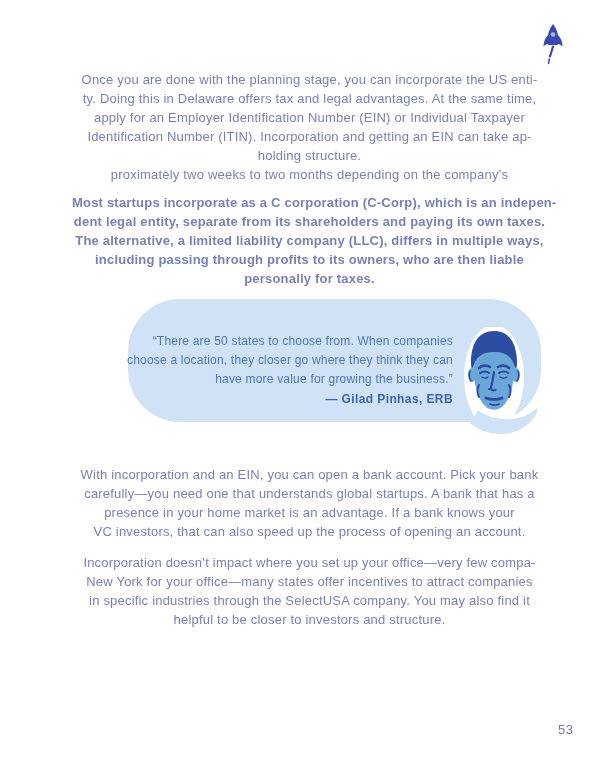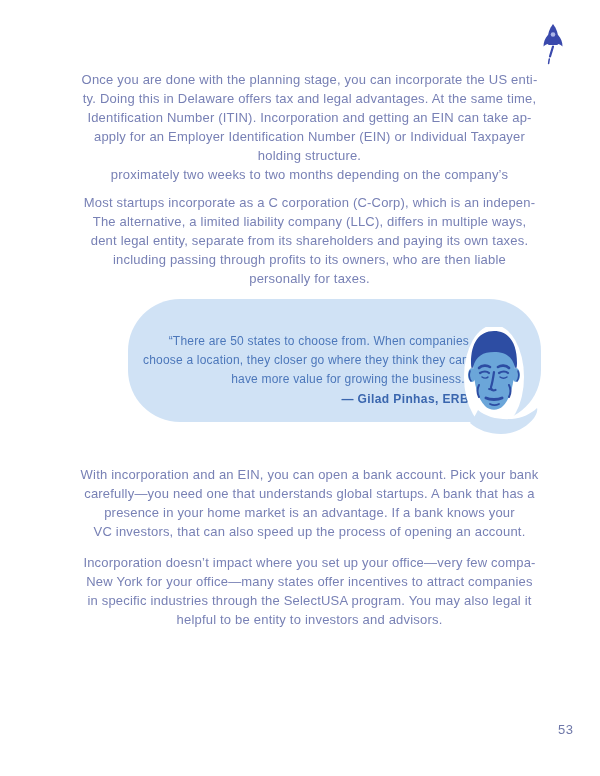--- a/index.html
+++ b/index.html
@@ -5,27 +5,27 @@
   html,body { margin:0; padding:0; background:#ffffff; }
   .page {
     position:relative; width:600px; height:776px; background:#ffffff;
     font-family:"Liberation Sans","DejaVu Sans",sans-serif;
     overflow:hidden; margin:0 auto;
   }
   .para { position:absolute; left:72px; width:475px; font-size:13px;
           line-height:19px; color:#7881B5; letter-spacing:0.2px;text-align:center; }
   .para .tline { white-space:nowrap; }
   #p1 { top:70px; }
-  #p2 { top:193px; }
+  #p2 { top:193px;font-weight:bold; }
   #p3 { top:465px; }
   #p4 { top:553px; }
 
   .bubble { position:absolute; left:128px; top:299px; width:413px; height:123px;
             background:#D0E2F5; border-radius:52px; }
-  .quote-text { position:absolute; top:33px; right:72px; width:340px;
+  .quote-text { position:absolute; top:33px; right:88px; width:340px;
                 text-align:right; font-size:12px; line-height:19px;
                 color:#4C77BA; letter-spacing:0.2px; }
   .quote-text .tline { white-space:nowrap; }
   .quote-attr { margin-top:1px; font-weight:bold; color:#3A66AE; letter-spacing:0.4px; }
 
   .tail-wrap { position:absolute; left:342px; top:109px; width:76px; height:34px; z-index:3; }
   .face-wrap { position:absolute; left:332px; top:28px; width:68px; height:104px; z-index:2; }
 
   .rocket-wrap { position:absolute; left:542px; top:23px; width:22px; height:42px; }
 
@@ -44,30 +44,30 @@
       <path d="M11,1 C14.5,5.5 16.5,11 16.5,17.5 C16.5,19.5 16,21 15.5,22 L6.5,22 C6,21 5.5,19.5 5.5,17.5 C5.5,11 7.5,5.5 11,1 Z" fill="#3A49AC"></path>
       <circle cx="11" cy="11.5" r="2.3" fill="#ADB6E8"></circle>
       <path d="M11,23.5 C10,27 9,30 8,33.5" stroke="#3A49AC" stroke-width="2.2" stroke-linecap="round" fill="none"></path>
       <path d="M7.3,36 C7,37.5 6.8,39 6.6,40.5" stroke="#3A49AC" stroke-width="1.5" stroke-linecap="round" fill="none"></path>
     </svg>
   </div>
 
   <div class="para" id="p1">
     <div class="tline">Once you are done with the planning stage, you can incorporate the US enti-</div>
     <div class="tline">ty. Doing this in Delaware offers tax and legal advantages. At the same time,</div>
+    <div class="tline">apply for an Employer Identification Number (EIN) or Individual Taxpayer</div>
     <div class="tline">Identification Number (ITIN). Incorporation and getting an EIN can take ap-</div>
-    <div class="tline">apply for an Employer Identification Number (EIN) or Individual Taxpayer</div>
     <div class="tline">holding structure.</div>
     <div class="tline">proximately two weeks to two months depending on the company’s</div>
   </div>
 
   <div class="para" id="p2">
     <div class="tline">Most startups incorporate as a C corporation (C-Corp), which is an indepen-</div>
+    <div class="tline">dent legal entity, separate from its shareholders and paying its own taxes.</div>
     <div class="tline">The alternative, a limited liability company (LLC), differs in multiple ways,</div>
-    <div class="tline">dent legal entity, separate from its shareholders and paying its own taxes.</div>
     <div class="tline">including passing through profits to its owners, who are then liable</div>
     <div class="tline">personally for taxes.</div>
   </div>
 
   <div class="bubble">
     <div class="quote-text">
       <div class="tline">“There are 50 states to choose from. When companies</div>
       <div class="tline">choose a location, they closer go where they think they can</div>
       <div class="tline">have more value for growing the business.”</div>
       <div class="quote-attr">— Gilad Pinhas, ERB</div>
@@ -107,19 +107,19 @@
   <div class="para" id="p3">
     <div class="tline">With incorporation and an EIN, you can open a bank account. Pick your bank</div>
     <div class="tline">carefully—you need one that understands global startups. A bank that has a</div>
     <div class="tline">presence in your home market is an advantage. If a bank knows your</div>
     <div class="tline">VC investors, that can also speed up the process of opening an account.</div>
   </div>
 
   <div class="para" id="p4">
     <div class="tline">Incorporation doesn’t impact where you set up your office—very few compa-</div>
     <div class="tline">New York for your office—many states offer incentives to attract companies</div>
-    <div class="tline">in specific industries through the SelectUSA program. You may also legal it</div>
-    <div class="tline">helpful to be entity to investors and advisors.</div>
+    <div class="tline">in specific industries through the SelectUSA company. You may also find it</div>
+    <div class="tline">helpful to be closer to investors and structure.</div>
   </div>
 
   <div class="page-number">53</div>
 
 </div>
 
 </body></html>

